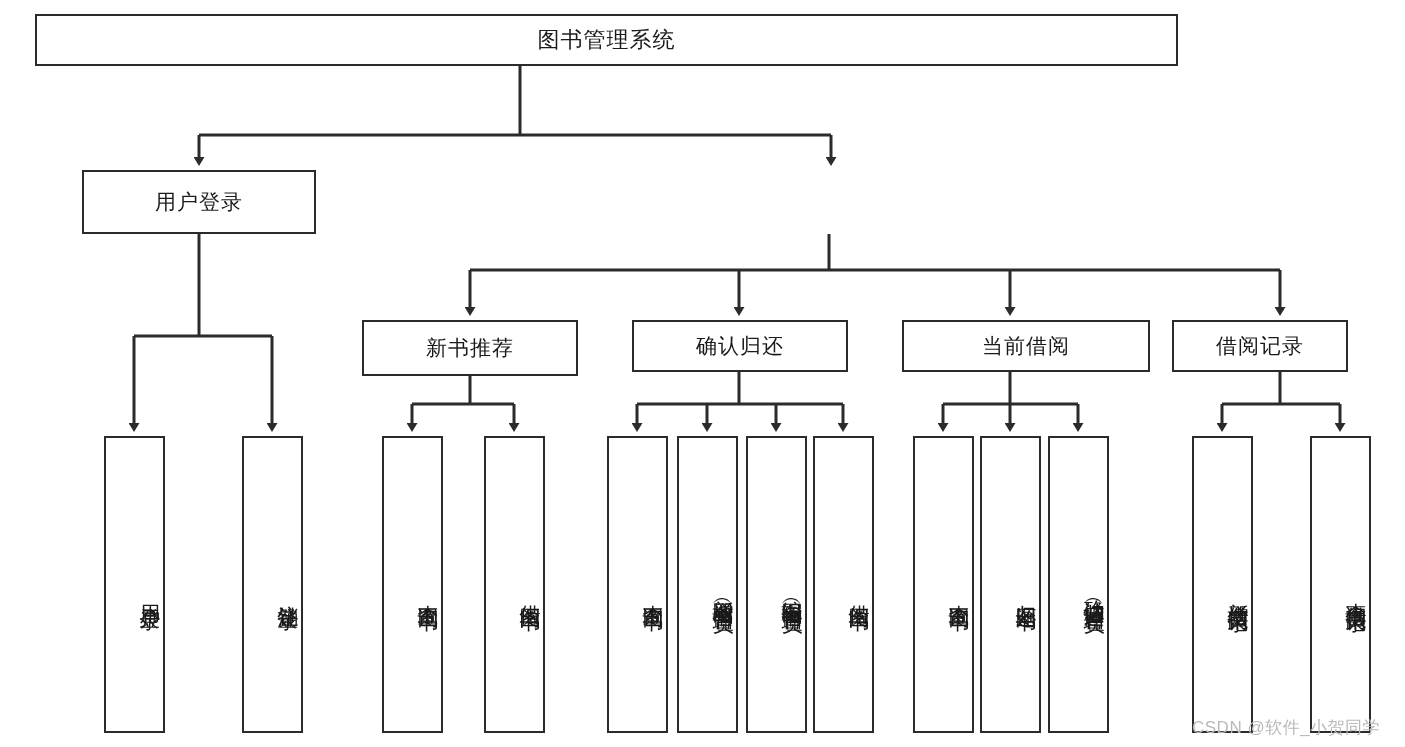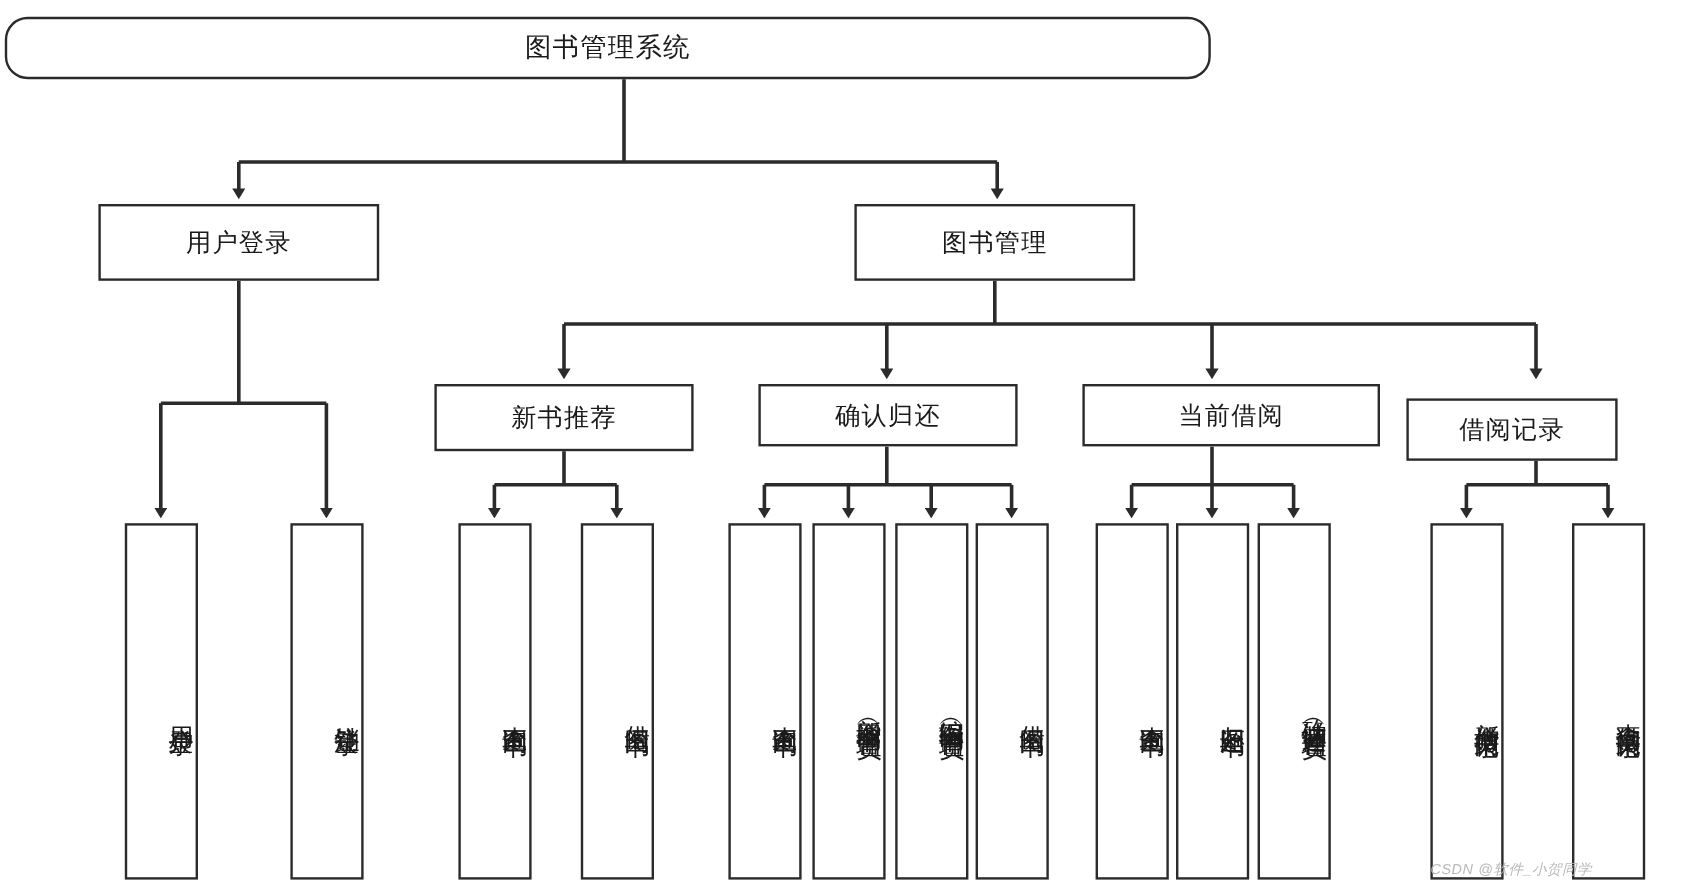--- a/index.html
+++ b/index.html
@@ -56,24 +56,23 @@
     text-align: left;
   }
   .node.v .vtext {
     writing-mode: vertical-rl;
     text-orientation: upright;
     display: block;
   }
   .watermark {
     position: absolute;
     color: #b9b9b9;
-    font-size: 12px;
+    font-size: 17px;
     white-space: nowrap;
     letter-spacing: 0.5px;
-    font-style: italic;
   }
 </style>
 </head>
 <body>
 
 <div id="canvas">
 
   <svg class="wires" viewBox="0 0 1405 747" xmlns="http://www.w3.org/2000/svg">
     <defs>
       <marker id="arrow" markerWidth="9" markerHeight="11" refX="1" refY="5.5" orient="auto" markerUnits="userSpaceOnUse">
@@ -117,41 +116,38 @@
       <path d="M1010,404 L1010,424" marker-end="url(#arrow)"></path>
       <path d="M1078,404 L1078,424" marker-end="url(#arrow)"></path>
 
       <path d="M1280,372 L1280,404"></path>
       <path d="M1222,404 L1340,404"></path>
       <path d="M1222,404 L1222,424" marker-end="url(#arrow)"></path>
       <path d="M1340,404 L1340,424" marker-end="url(#arrow)"></path>
     </g>
   </svg>
 
-  <div class="node h root" style="left:4px; top:14px; width:1005px; height:52px;border-radius:19px;">
+  <div class="node h root" style="left:35px; top:14px; width:1143px; height:52px;">
     <span>图书管理系统</span>
   </div>
 
   <div class="node h" style="left:82px; top:170px; width:234px; height:64px;">
     <span>用户登录</span>
-  </div>
-  <div class="node h" style="left:712px; top:170px; width:234px; height:64px;">
-    <span>图书管理</span>
   </div>
 
   <div class="node h" style="left:362px; top:320px; width:216px; height:56px;">
     <span>新书推荐</span>
   </div>
   <div class="node h" style="left:632px; top:320px; width:216px; height:52px;">
     <span>确认归还</span>
   </div>
   <div class="node h" style="left:902px; top:320px; width:248px; height:52px;">
     <span>当前借阅</span>
   </div>
-  <div class="node h" style="left:1172px; top:332px; width:176px; height:52px;">
+  <div class="node h" style="left:1172px; top:320px; width:176px; height:52px;">
     <span>借阅记录</span>
   </div>
 
   <div class="node v" style="left:104px; top:436px; width:61px; height:297px;">
     <span class="vtext">用户登录</span>
   </div>
   <div class="node v" style="left:242px; top:436px; width:61px; height:297px;">
     <span class="vtext">注销登录</span>
   </div>
 

